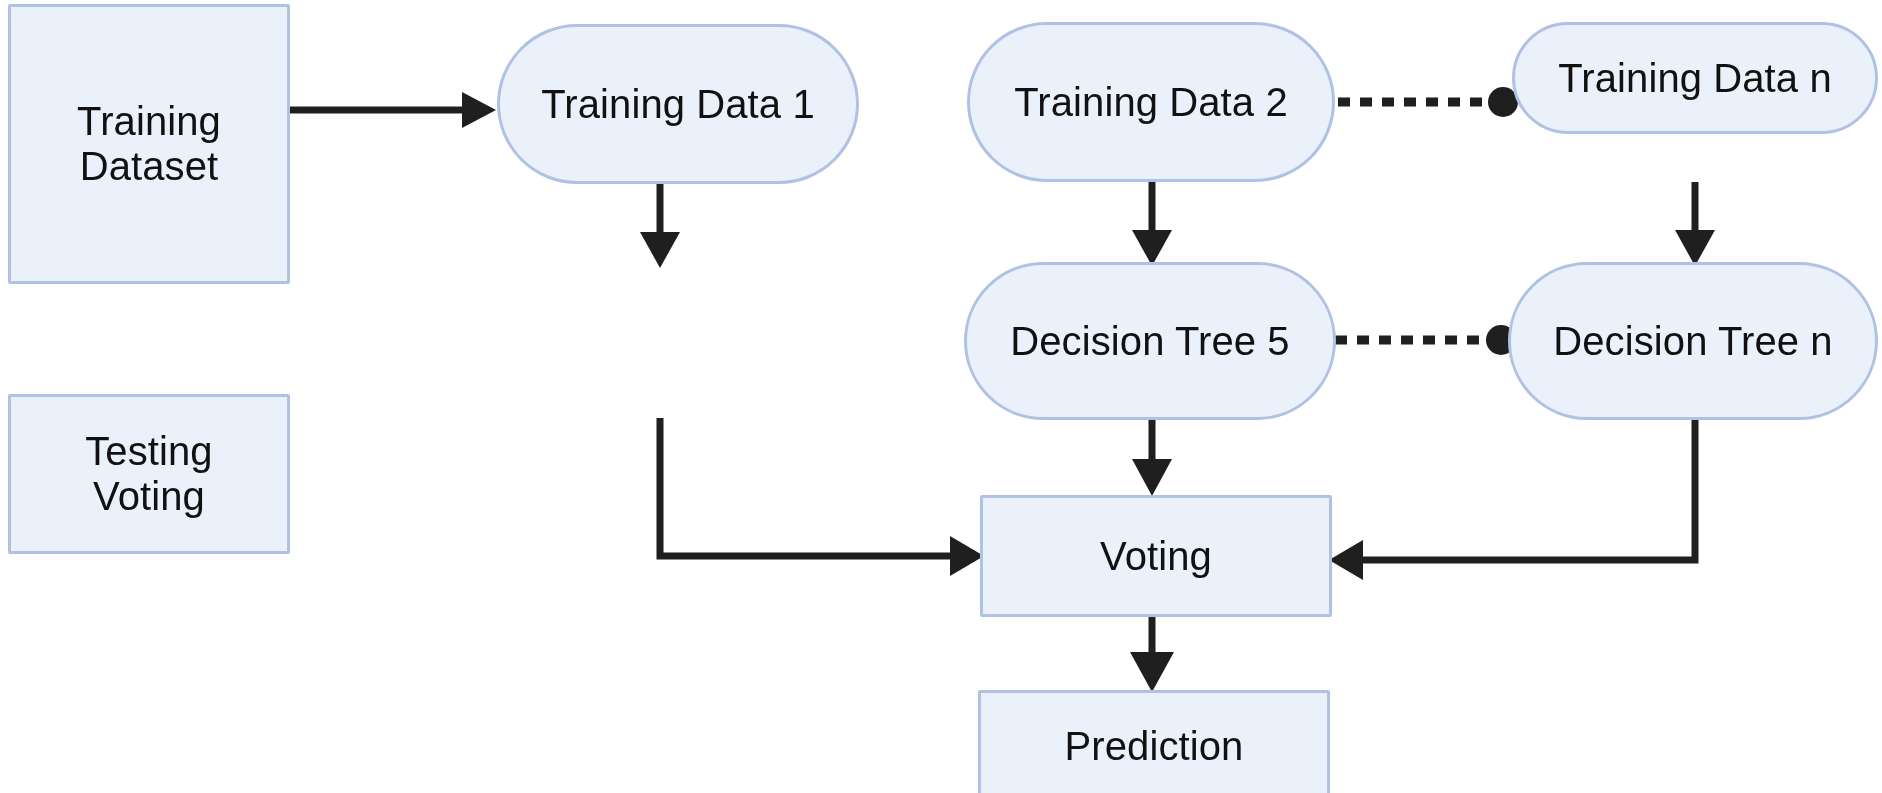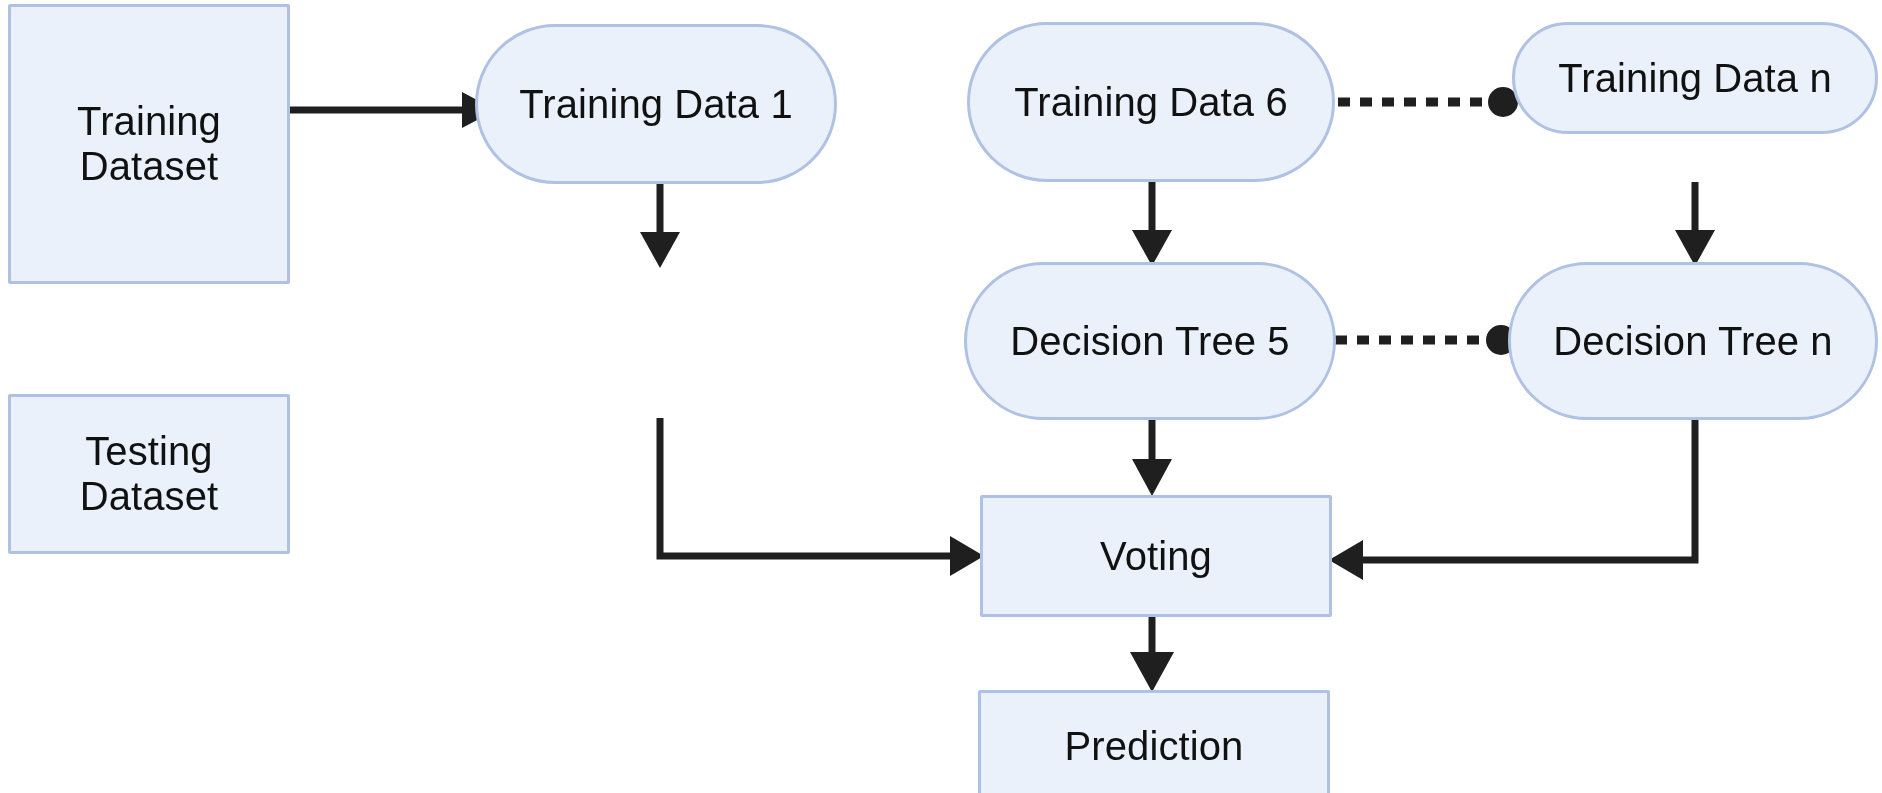--- a/index.html
+++ b/index.html
@@ -130,29 +130,29 @@
     </g>
   </svg>
 
   <div class="node rect" style="left:8px; top:4px; width:282px; height:280px;">
     <span class="label">Training
 Dataset</span>
   </div>
 
   <div class="node rect" style="left:8px; top:394px; width:282px; height:160px;">
     <span class="label">Testing
-Dataset</span>
+Voting</span>
   </div>
 
-  <div class="node pill" style="left:475px; top:24px; width:362px; height:160px;justify-content:center;">
+  <div class="node pill" style="left:497px; top:24px; width:362px; height:160px;justify-content:center;">
     <span class="label">Training Data 1</span>
   </div>
 
   <div class="node pill" style="left:967px; top:22px; width:368px; height:160px;">
-    <span class="label">Training Data 6</span>
+    <span class="label">Training Data 2</span>
   </div>
 
   <div class="node pill" style="left:1512px; top:22px; width:366px; height:112px;">
     <span class="label">Training Data n</span>
   </div>
 
 
   <div class="node pill" style="left:964px; top:262px; width:372px; height:158px;">
     <span class="label">Decision Tree 5</span>
   </div>

